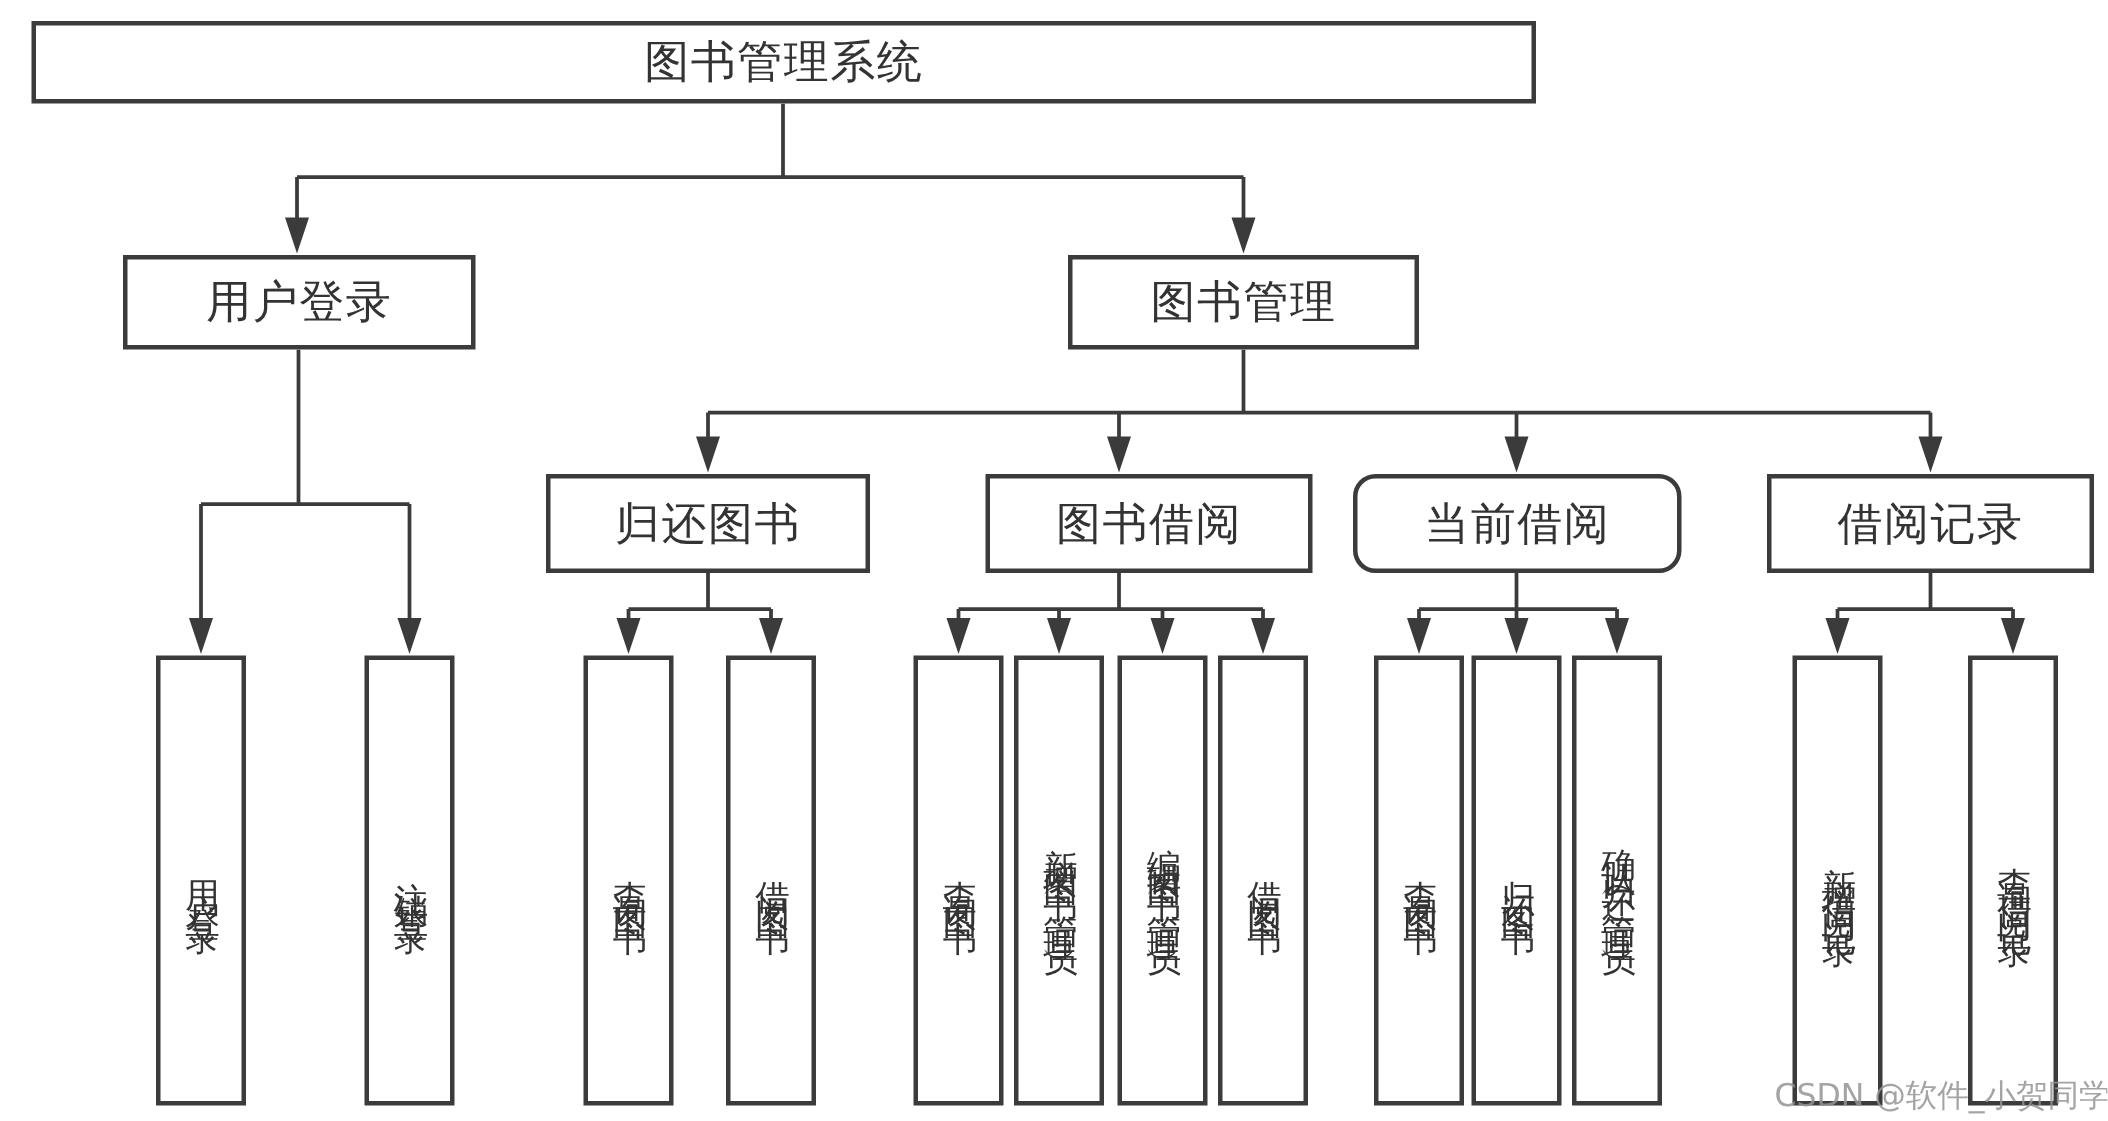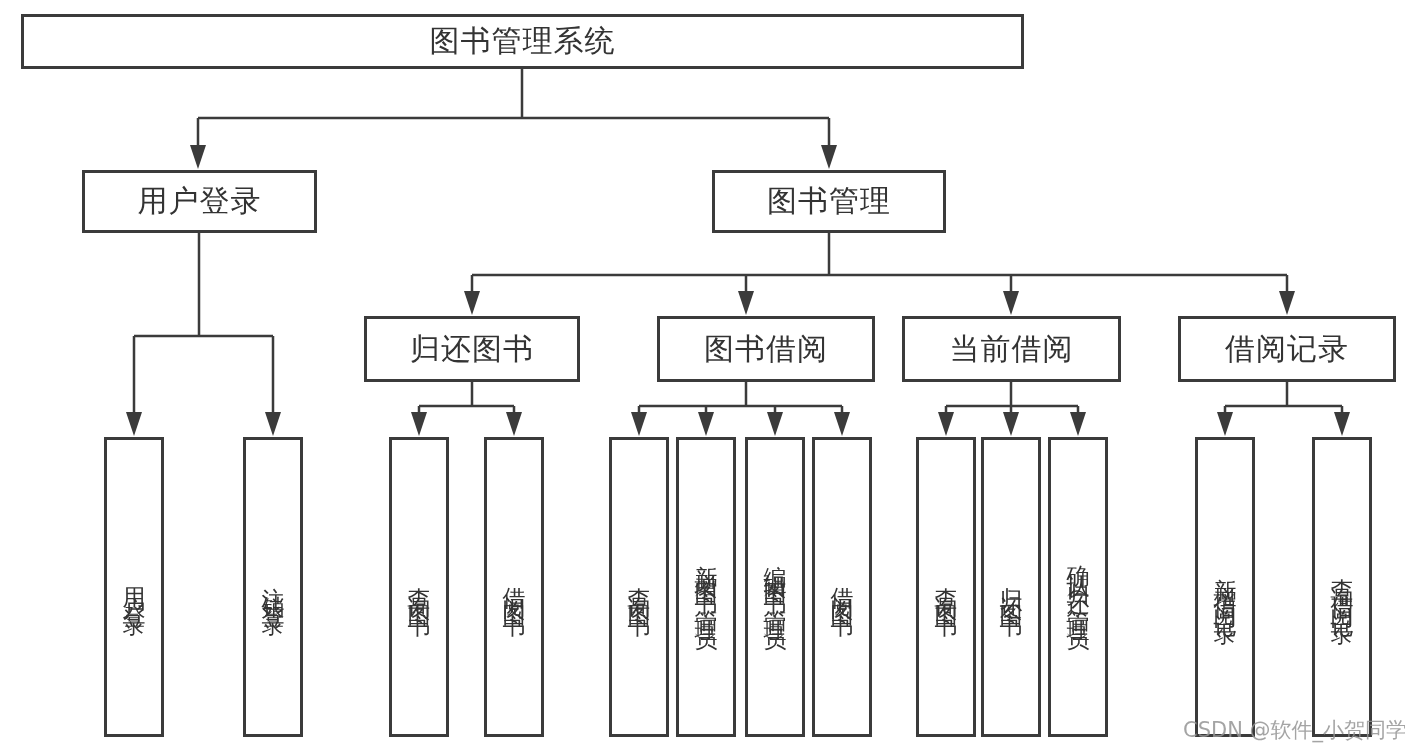--- a/index.html
+++ b/index.html
@@ -112,21 +112,21 @@
   <div class="node hbox" style="left:712px; top:170px; width:234px; height:63px;">
     <span>图书管理</span>
   </div>
 
   <div class="node hbox" style="left:364px; top:316px; width:216px; height:66px;">
     <span>归还图书</span>
   </div>
   <div class="node hbox" style="left:657px; top:316px; width:218px; height:66px;">
     <span>图书借阅</span>
   </div>
-  <div class="node hbox" style="left:902px; top:316px; width:219px; height:66px;">
+  <div class="node hbox" style="left:902px; top:316px; width:219px; height:66px;border-radius:15px;">
     <span>当前借阅</span>
   </div>
   <div class="node hbox" style="left:1178px; top:316px; width:218px; height:66px;">
     <span>借阅记录</span>
   </div>
 
   <div class="node leaf" style="left:104px; top:437px; width:60px; height:300px;">
     <span>用户登录</span>
   </div>
   <div class="node leaf" style="left:243px; top:437px; width:60px; height:300px;">

